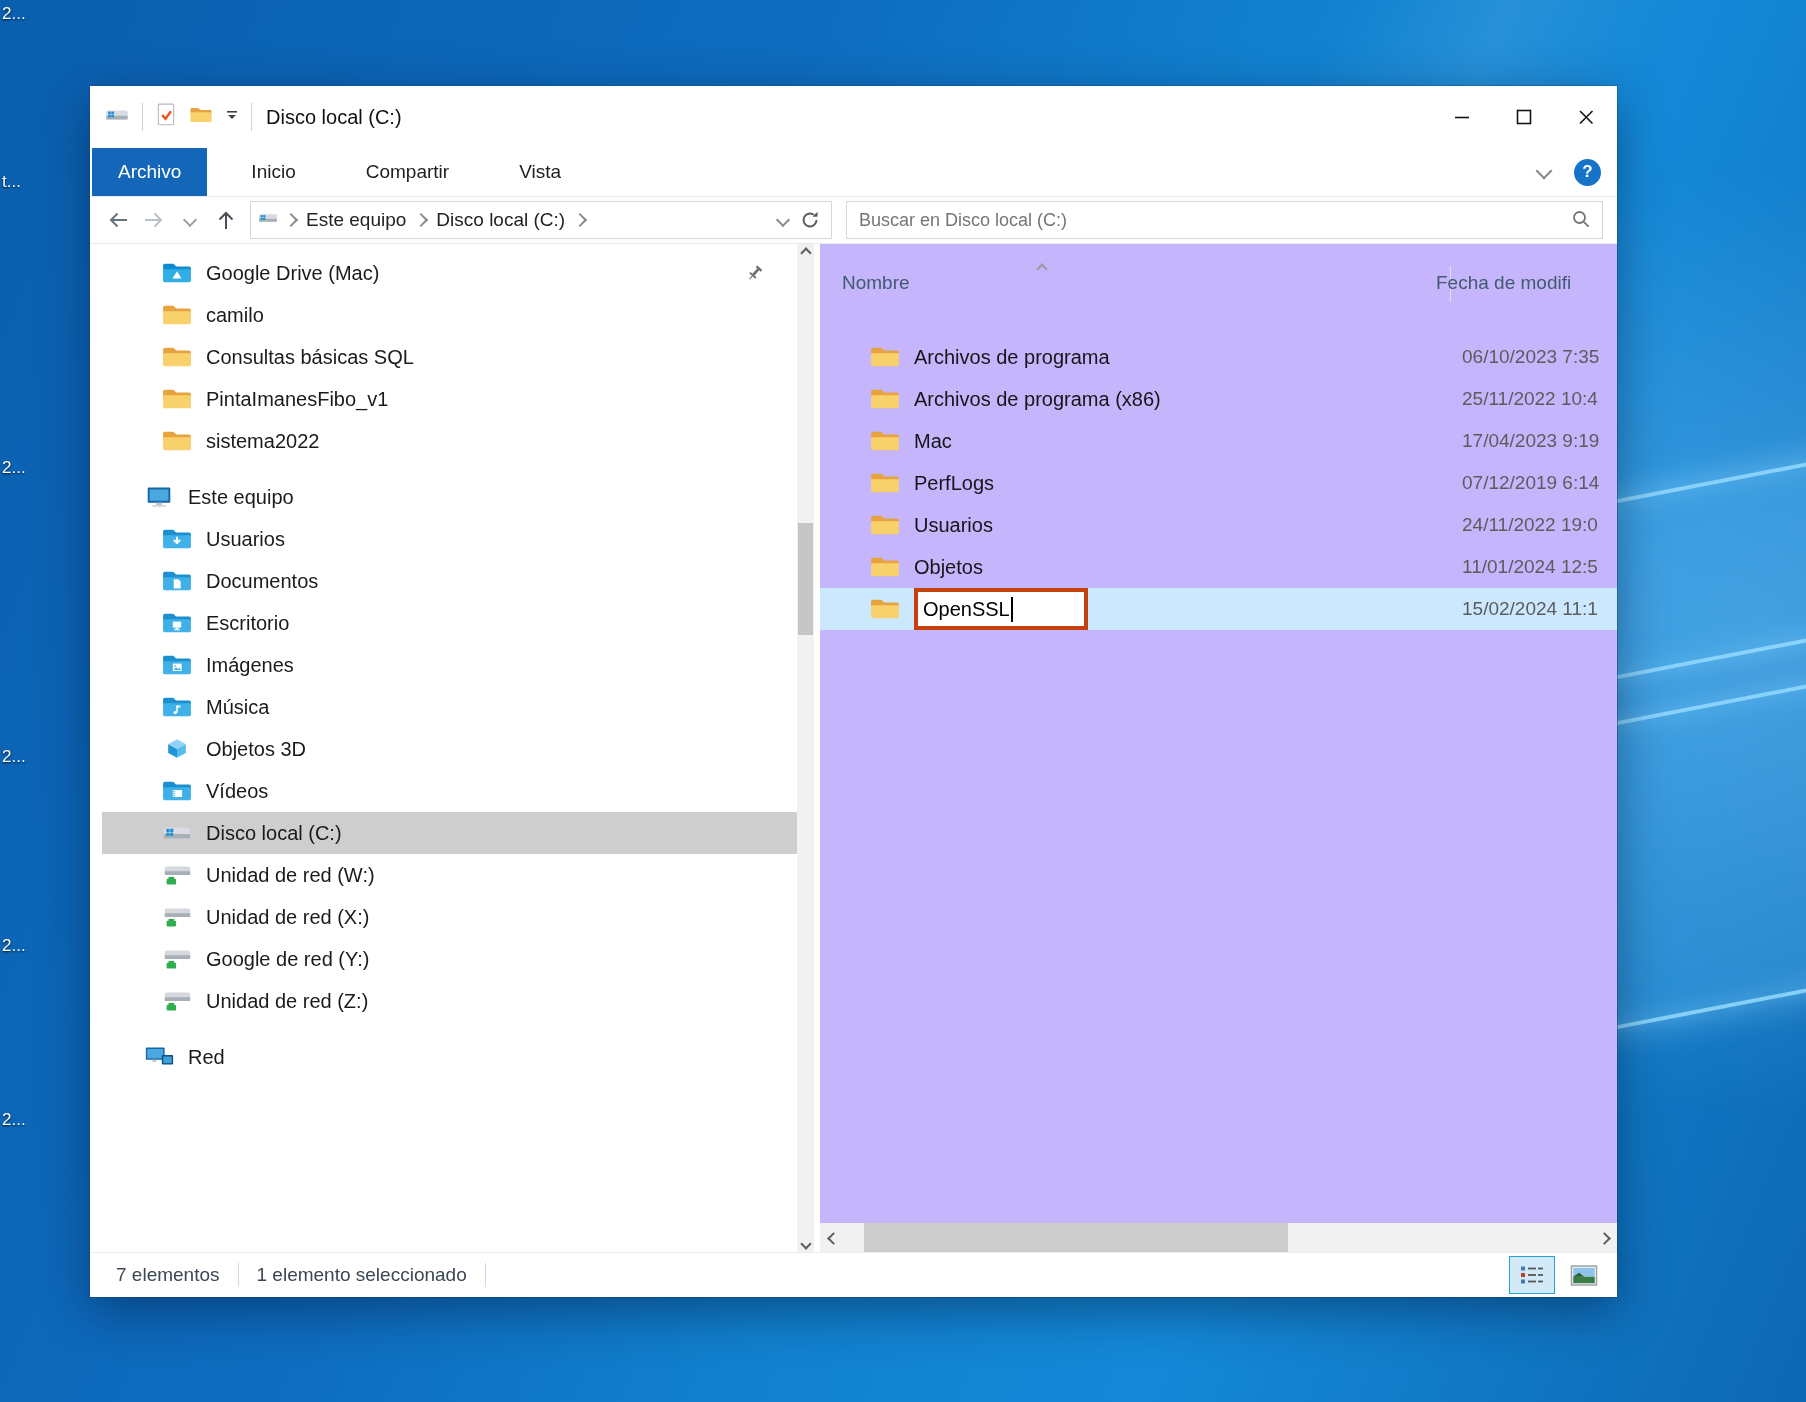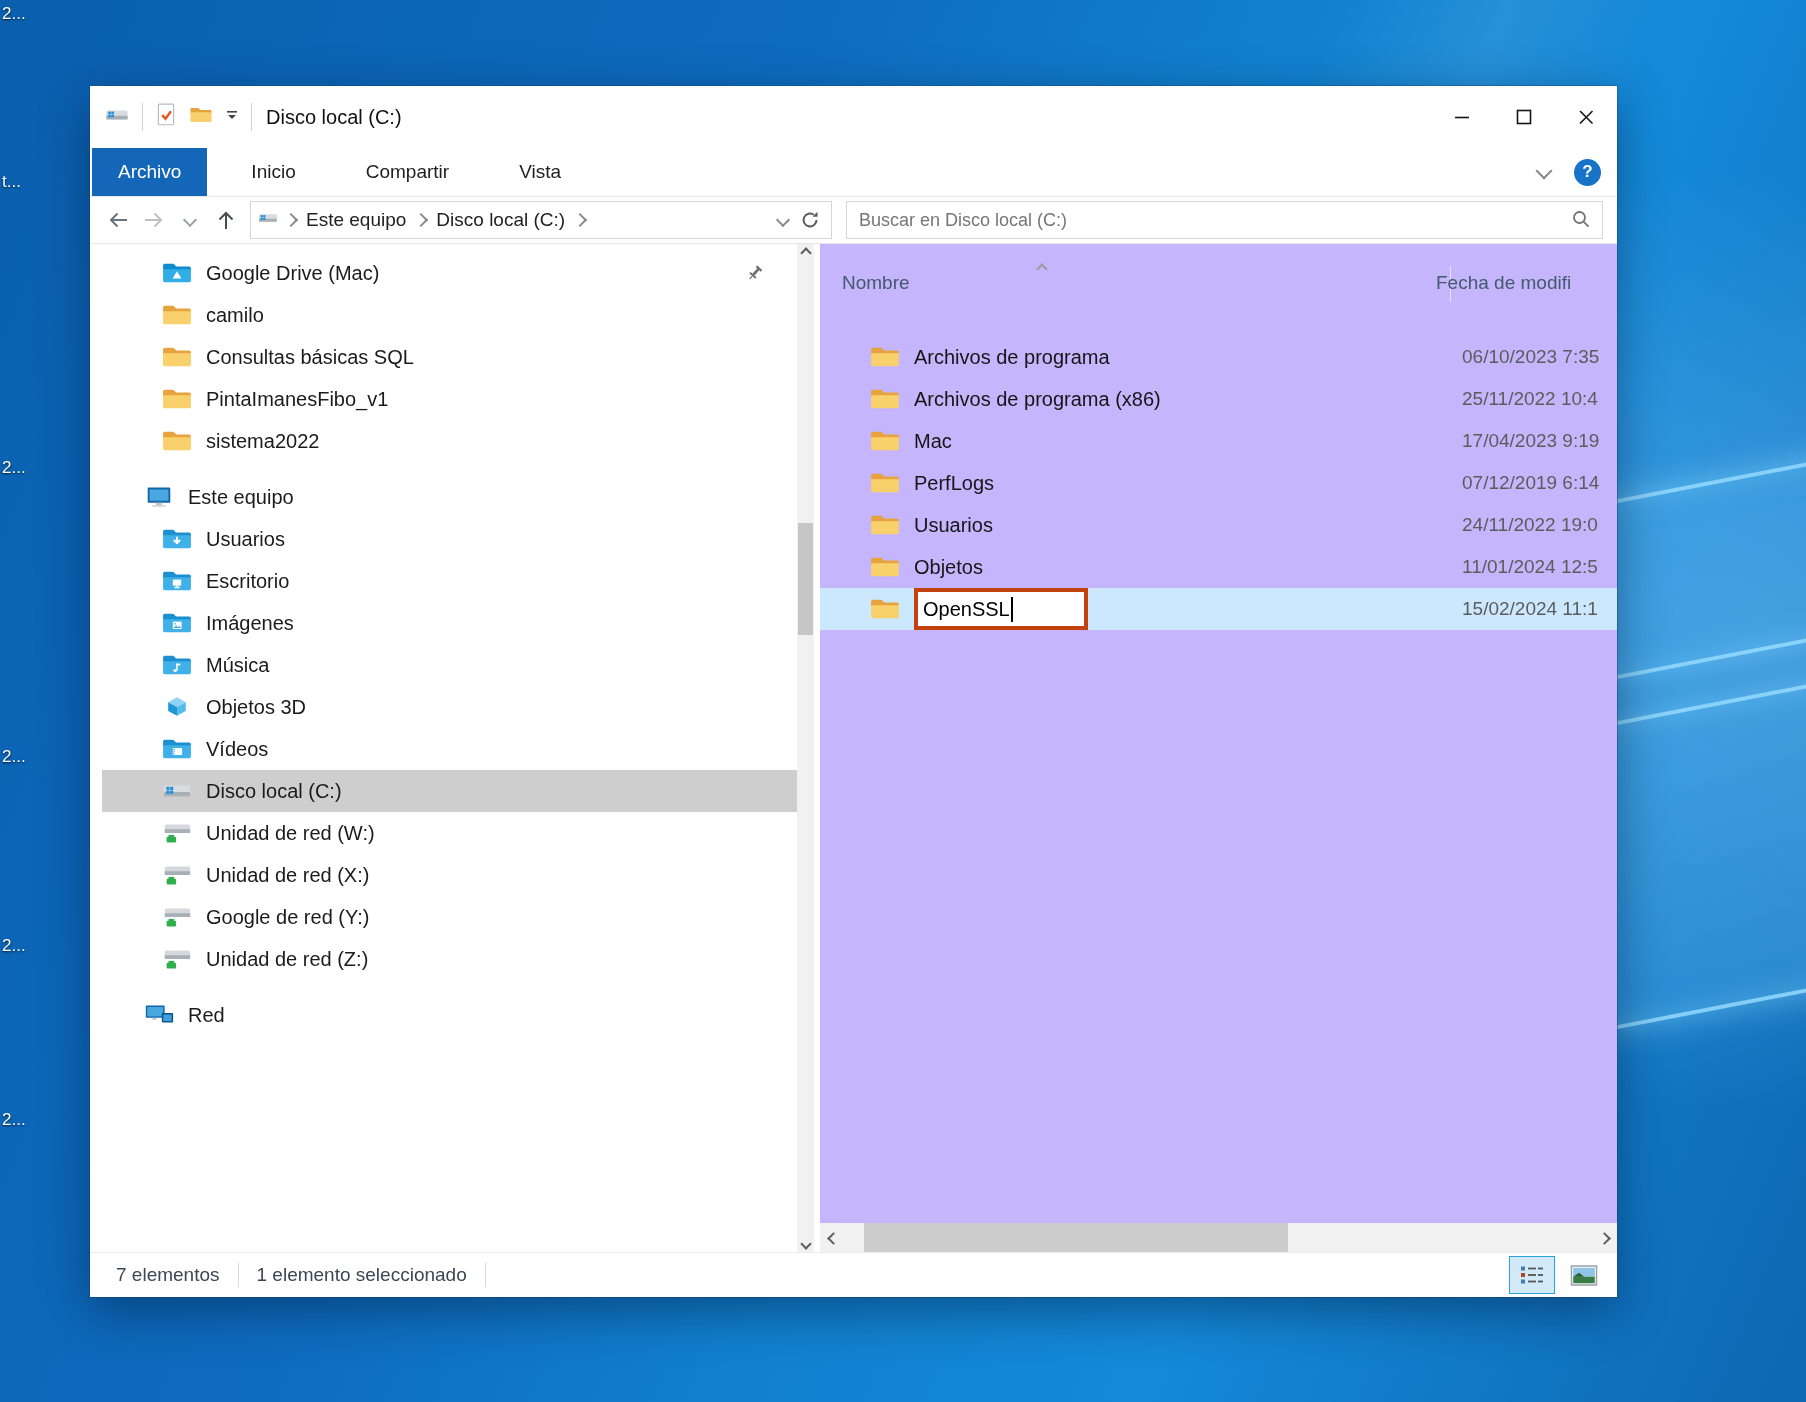--- a/index.html
+++ b/index.html
@@ -318,20 +318,30 @@
           <span class="ic">
             <svg width="32" height="26" viewBox="0 0 34 28">
                 <path d="M2 6c0-1.1.9-2 2-2h9l3 3h14c1.1 0 2 .9 2 2v2H2z" fill="#1b8fd0"></path>
                 <path d="M2 10h30v12c0 1.1-.9 2-2 2H4c-1.1 0-2-.9-2-2z" fill="#3fb0e8"></path>
                 <path d="M17 12.5v6M14.2 15.7l2.8 2.8 2.8-2.8" stroke="#fff" stroke-width="2.2" fill="none" stroke-linecap="round"></path>
               </svg>
           </span>
           <span>Usuarios</span>
         </div>
 
+        <div class="srow lvl2">
+          <span class="ic">
+            <svg width="32" height="26" viewBox="0 0 34 28">
+                <path d="M2 6c0-1.1.9-2 2-2h9l3 3h14c1.1 0 2 .9 2 2v2H2z" fill="#1b8fd0"></path>
+                <path d="M2 10h30v12c0 1.1-.9 2-2 2H4c-1.1 0-2-.9-2-2z" fill="#3fb0e8"></path>
+                <path d="M13.5 12h5l2.5 2.5V22h-7.5z" fill="#fff"></path>
+              </svg>
+          </span>
+          <span>Documentos</span>
+        </div>
 
         <div class="srow lvl2">
           <span class="ic">
             <svg width="32" height="26" viewBox="0 0 34 28">
                 <path d="M2 6c0-1.1.9-2 2-2h9l3 3h14c1.1 0 2 .9 2 2v2H2z" fill="#1b8fd0"></path>
                 <path d="M2 10h30v12c0 1.1-.9 2-2 2H4c-1.1 0-2-.9-2-2z" fill="#3fb0e8"></path>
                 <rect x="12.5" y="12.5" width="9" height="6.5" fill="#fff"></rect>
                 <rect x="15.5" y="19" width="3" height="1.6" fill="#fff"></rect>
                 <rect x="14" y="20.6" width="6" height="1.2" fill="#fff"></rect>
               </svg>

